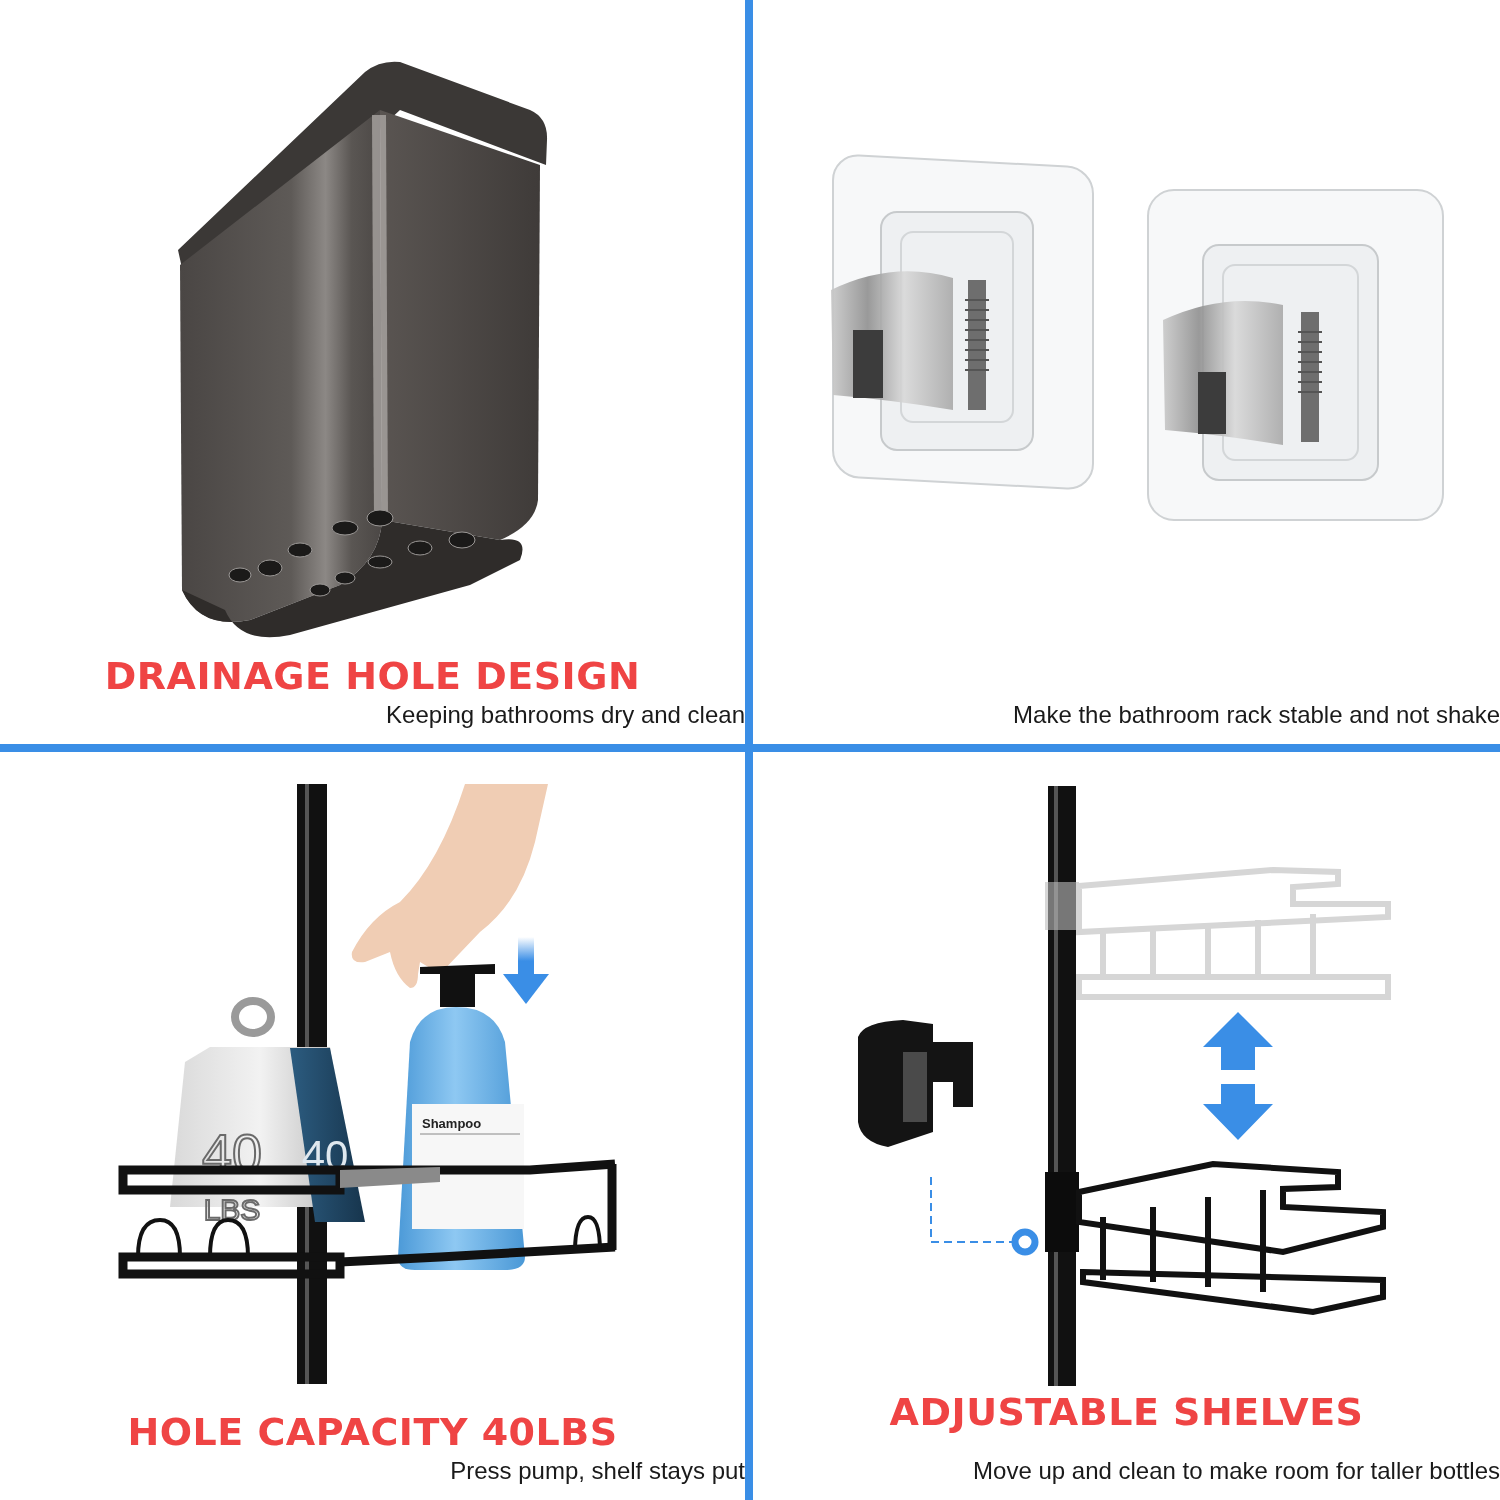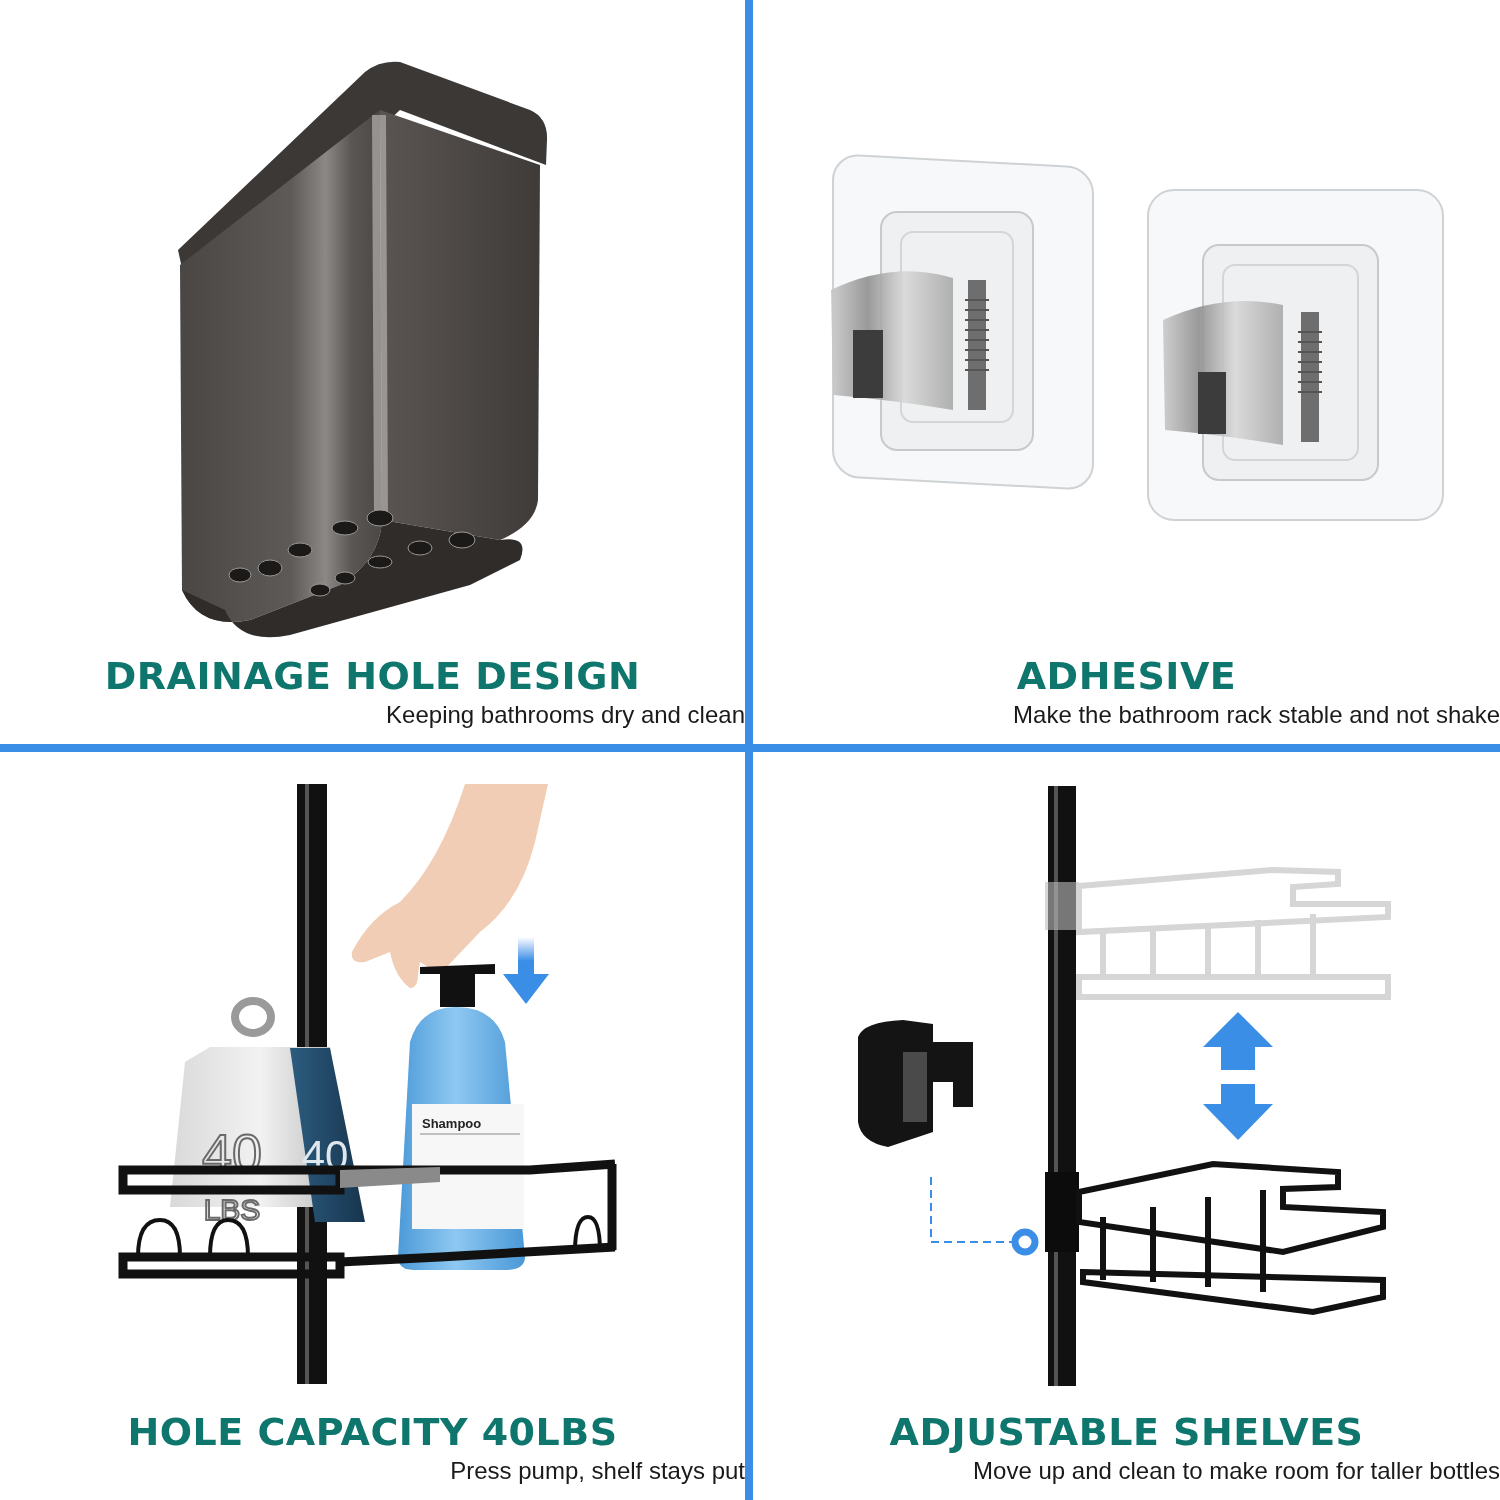--- a/index.html
+++ b/index.html
@@ -4,26 +4,26 @@
 <style>
   html, body { margin:0; padding:0; background:#ffffff; }
   body { width:1500px; height:1500px; position:relative; overflow:hidden; font-family:"Liberation Sans", sans-serif; }
   .vdiv { position:absolute; left:745px; top:0; width:8px; height:1500px; background:#3a8ee6; }
   .hdiv { position:absolute; left:0; top:744px; width:1500px; height:8px; background:#3a8ee6; }
   .quad { position:absolute; width:745px; height:744px; }
   .q1 { left:0; top:0; }
   .q2 { left:753px; top:0; width:747px; }
   .q3 { left:0; top:752px; height:748px;border-radius:29px; }
   .q4 { left:753px; top:752px; width:747px; height:748px; }
-  .title { position:absolute; left:0; right:0; text-align:center; font-family:"DejaVu Sans", sans-serif; font-weight:bold; color:#0f766e; font-size:38px; letter-spacing:0.5px; }
+  .title { position:absolute; left:0; right:0; text-align:center; font-family:"DejaVu Sans", sans-serif; font-weight:bold; color:#ef4444; font-size:38px; letter-spacing:0.5px; }
   .sub { position:absolute; left:0; right:0; text-align:right; font-family:"Liberation Sans", sans-serif; color:#1a1a1a; font-size:24px; }
   .q1 .title, .q2 .title { top:654px; }
   .q1 .sub, .q2 .sub { top:701px; }
   .q3 .title, .q4 .title { top:658px; }
-  .q4 .title { top:658px; }
+  .q4 .title { top:638px; }
   .q3 .sub, .q4 .sub { top:705px; }
   svg { position:absolute; }
 </style>
 </head>
 <body>
 
 <div class="vdiv"></div>
 <div class="hdiv"></div>
 
 <section class="quad q1">
@@ -109,21 +109,20 @@
           <line x1="545" y1="332" x2="569" y2="332"></line>
           <line x1="545" y1="342" x2="569" y2="342"></line>
           <line x1="545" y1="352" x2="569" y2="352"></line>
           <line x1="545" y1="362" x2="569" y2="362"></line>
           <line x1="545" y1="372" x2="569" y2="372"></line>
           <line x1="545" y1="382" x2="569" y2="382"></line>
           <line x1="545" y1="392" x2="569" y2="392"></line>
         </g>
     </g>
   </svg>
-  <div class="title">ADHESIVE</div>
   <div class="sub">Make the bathroom rack stable and not shake</div>
 </section>
 
 <section class="quad q3">
   <svg width="745" height="640" viewBox="0 0 745 640" style="left:0;top:0">
     <defs>
       <linearGradient id="bottle" x1="0" x2="1">
           <stop offset="0" stop-color="#4c9ad8"></stop>
           <stop offset="0.45" stop-color="#8ec8f2"></stop>
           <stop offset="1" stop-color="#4a98d6"></stop>

